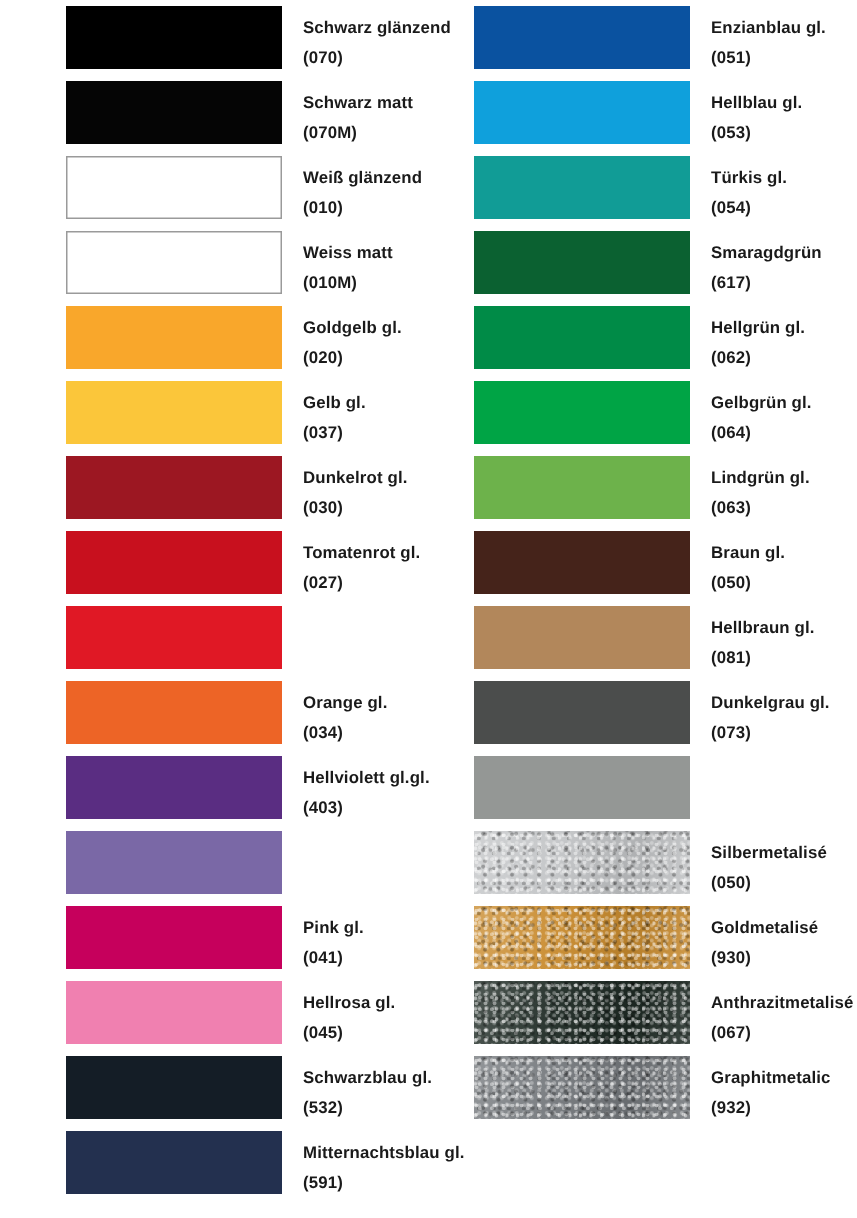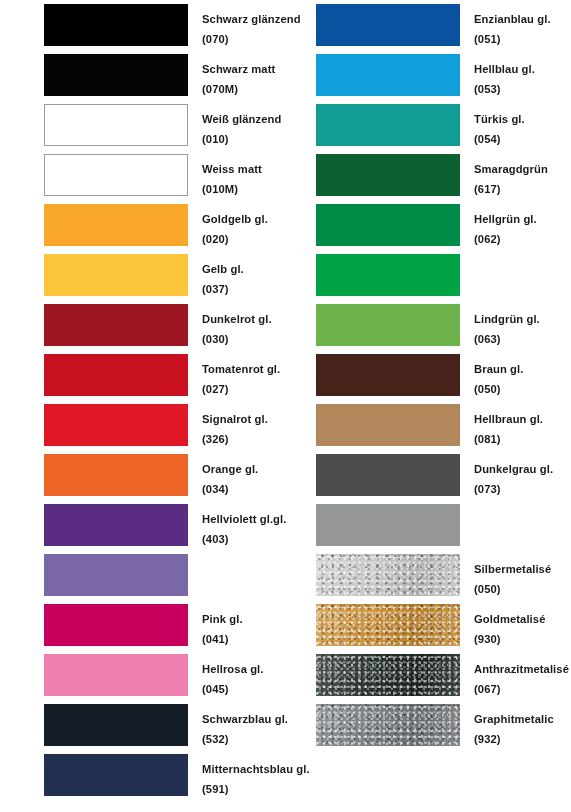--- a/index.html
+++ b/index.html
@@ -118,21 +118,20 @@
       <div class="swatch-row">
         <div class="swatch" style="background: rgb(156, 23, 34);"></div>
         <div class="label"><span>Dunkelrot gl.</span><span class="code">(030)</span></div>
       </div>
       <div class="swatch-row">
         <div class="swatch" style="background: rgb(200, 16, 30);"></div>
         <div class="label"><span>Tomatenrot gl.</span><span class="code">(027)</span></div>
       </div>
       <div class="swatch-row">
         <div class="swatch" style="background: rgb(224, 24, 37);"></div>
-        <div class="label"><span>Signalrot gl.</span><span class="code">(326)</span></div>
       </div>
       <div class="swatch-row">
         <div class="swatch" style="background: rgb(237, 100, 38);"></div>
         <div class="label"><span>Orange gl.</span><span class="code">(034)</span></div>
       </div>
       <div class="swatch-row">
         <div class="swatch" style="background: rgb(90, 45, 130);"></div>
         <div class="label"><span>Hellviolett gl.gl.</span><span class="code">(403)</span></div>
       </div>
       <div class="swatch-row">
@@ -171,20 +170,21 @@
       <div class="swatch-row">
         <div class="swatch" style="background: rgb(11, 97, 49);"></div>
         <div class="label"><span>Smaragdgrün</span><span class="code">(617)</span></div>
       </div>
       <div class="swatch-row">
         <div class="swatch" style="background: rgb(0, 139, 71);"></div>
         <div class="label"><span>Hellgrün gl.</span><span class="code">(062)</span></div>
       </div>
       <div class="swatch-row">
         <div class="swatch" style="background: rgb(0, 164, 69);"></div>
+        <div class="label"><span>Gelbgrün gl.</span><span class="code">(064)</span></div>
       </div>
       <div class="swatch-row">
         <div class="swatch" style="background: rgb(109, 178, 75);"></div>
         <div class="label"><span>Lindgrün gl.</span><span class="code">(063)</span></div>
       </div>
       <div class="swatch-row">
         <div class="swatch" style="background: rgb(69, 35, 26);"></div>
         <div class="label"><span>Braun gl.</span><span class="code">(050)</span></div>
       </div>
       <div class="swatch-row">

